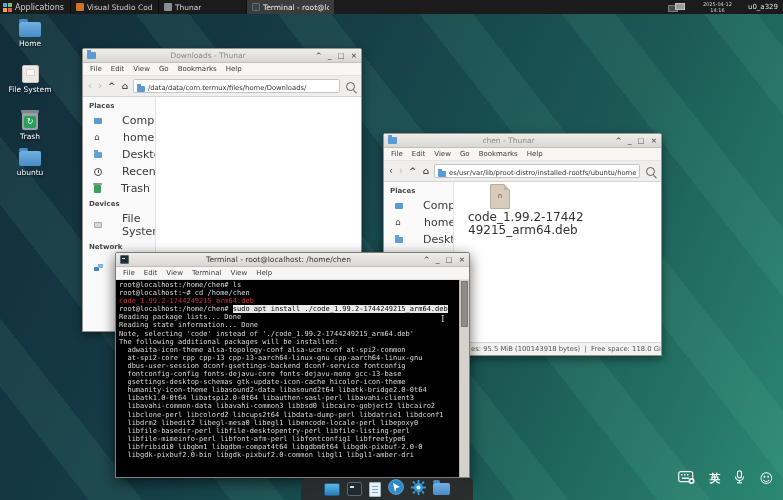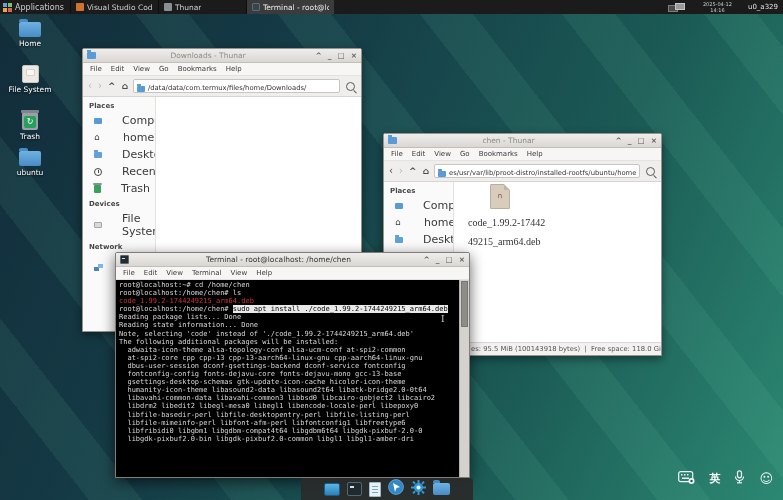--- a/index.html
+++ b/index.html
@@ -109,21 +109,21 @@
   #win-chen { left:383px; top:133px; width:279px; height:223px; z-index:20; }
   #win-chen .sidepane { width:70px; }
   #win-terminal { left:115px; top:252px; width:355px; height:226px; z-index:30; border-color:#807c77; box-shadow:0 4px 14px rgba(0,0,0,.6); }
 
   
   .filetile { position:absolute; left:14px; top:2px; width:64px; text-align:center; }
   .debicon { width:20px; height:25px; margin:0 auto; background:#d8cdbd; border:1px solid #b9ad9c;
     border-radius:1px; position:relative; font-size:7px; color:#8a4a3a; line-height:22px; }
   .debicon::before { content:""; position:absolute; right:-1px; top:-1px; width:0; height:0;
     border-left:6px solid #c2b5a2; border-top:6px solid #fff; }
-  .filetile .fl { font-size:10px; line-height:8.5px; color:#333; margin-top:10px; white-space:nowrap;font-family:Liberation Serif, serif; }
+  .filetile .fl { font-size:12px; line-height:8.5px; color:#333; margin-top:4px; white-space:nowrap; }
 
   
   .term-body { flex:1; position:relative; background:#000; overflow:hidden; min-height:0; }
   .term-output { position:absolute; left:3px; right:11px; top:1px; bottom:1px;
     font-family:"DejaVu Sans Mono", monospace; font-size:7px; line-height:8.1px; color:#d9d9d9; }
   .tline { white-space:pre; height:8.1px; overflow:hidden; }
   .t-red { color:#cc3333; font-weight:normal; }
   .t-sel { background:#e9e9e9; color:#000; }
   .term-scrollbar { position:absolute; right:0; top:0; bottom:0; width:10px; background:#d5d2ce; border-left:1px solid #b5b2ad; }
   .term-thumb { position:absolute; top:1px; left:1px; width:7px; height:46px; background:#8f8c88; border:1px solid #7a7773; }
@@ -356,35 +356,37 @@
     <div class="menubar">
         <span class="menu-item">File</span>
         <span class="menu-item">Edit</span>
         <span class="menu-item">View</span>
         <span class="menu-item">Terminal</span>
         <span class="menu-item">View</span>
         <span class="menu-item">Help</span>
       </div>
     <div class="term-body">
       <div class="term-output">
+          <div class="tline"><span>root@localhost:/home/chen# ls</span></div>
           <div class="tline"><span>root@localhost:~# cd /home/chen</span></div>
-          <div class="tline"><span>root@localhost:/home/chen# ls</span></div>
           <div class="tline"><span class="t-red">code_1.99.2-1744249215_arm64.deb</span></div>
           <div class="tline"><span>root@localhost:/home/chen# </span><span class="t-sel">sudo apt install ./code_1.99.2-1744249215_arm64.deb</span></div>
           <div class="tline"><span>Reading package lists... Done</span></div>
           <div class="tline"><span>Reading state information... Done</span></div>
           <div class="tline"><span>Note, selecting 'code' instead of './code_1.99.2-1744249215_arm64.deb'</span></div>
           <div class="tline"><span>The following additional packages will be installed:</span></div>
           <div class="tline"><span>  adwaita-icon-theme alsa-topology-conf alsa-ucm-conf at-spi2-common</span></div>
           <div class="tline"><span>  at-spi2-core cpp cpp-13 cpp-13-aarch64-linux-gnu cpp-aarch64-linux-gnu</span></div>
           <div class="tline"><span>  dbus-user-session dconf-gsettings-backend dconf-service fontconfig</span></div>
           <div class="tline"><span>  fontconfig-config fonts-dejavu-core fonts-dejavu-mono gcc-13-base</span></div>
           <div class="tline"><span>  gsettings-desktop-schemas gtk-update-icon-cache hicolor-icon-theme</span></div>
           <div class="tline"><span>  humanity-icon-theme libasound2-data libasound2t64 libatk-bridge2.0-0t64</span></div>
+          <div class="tline"><span>  libatk1.0-0t64 libatspi2.0-0t64 libauthen-sasl-perl libavahi-client3</span></div>
           <div class="tline"><span>  libavahi-common-data libavahi-common3 libbsd0 libcairo-gobject2 libcairo2</span></div>
+          <div class="tline"><span>  libclone-perl libcolord2 libcups2t64 libdata-dump-perl libdatrie1 libdconf1</span></div>
           <div class="tline"><span>  libdrm2 libedit2 libegl-mesa0 libegl1 libencode-locale-perl libepoxy0</span></div>
           <div class="tline"><span>  libfile-basedir-perl libfile-desktopentry-perl libfile-listing-perl</span></div>
           <div class="tline"><span>  libfile-mimeinfo-perl libfont-afm-perl libfontconfig1 libfreetype6</span></div>
           <div class="tline"><span>  libfribidi0 libgbm1 libgdbm-compat4t64 libgdbm6t64 libgdk-pixbuf-2.0-0</span></div>
           <div class="tline"><span>  libgdk-pixbuf2.0-bin libgdk-pixbuf2.0-common libgl1 libgl1-amber-dri</span></div>
         </div>
       <div class="term-scrollbar">
         <div class="term-thumb"></div>
       </div>
       <span class="ibeam">I</span>

